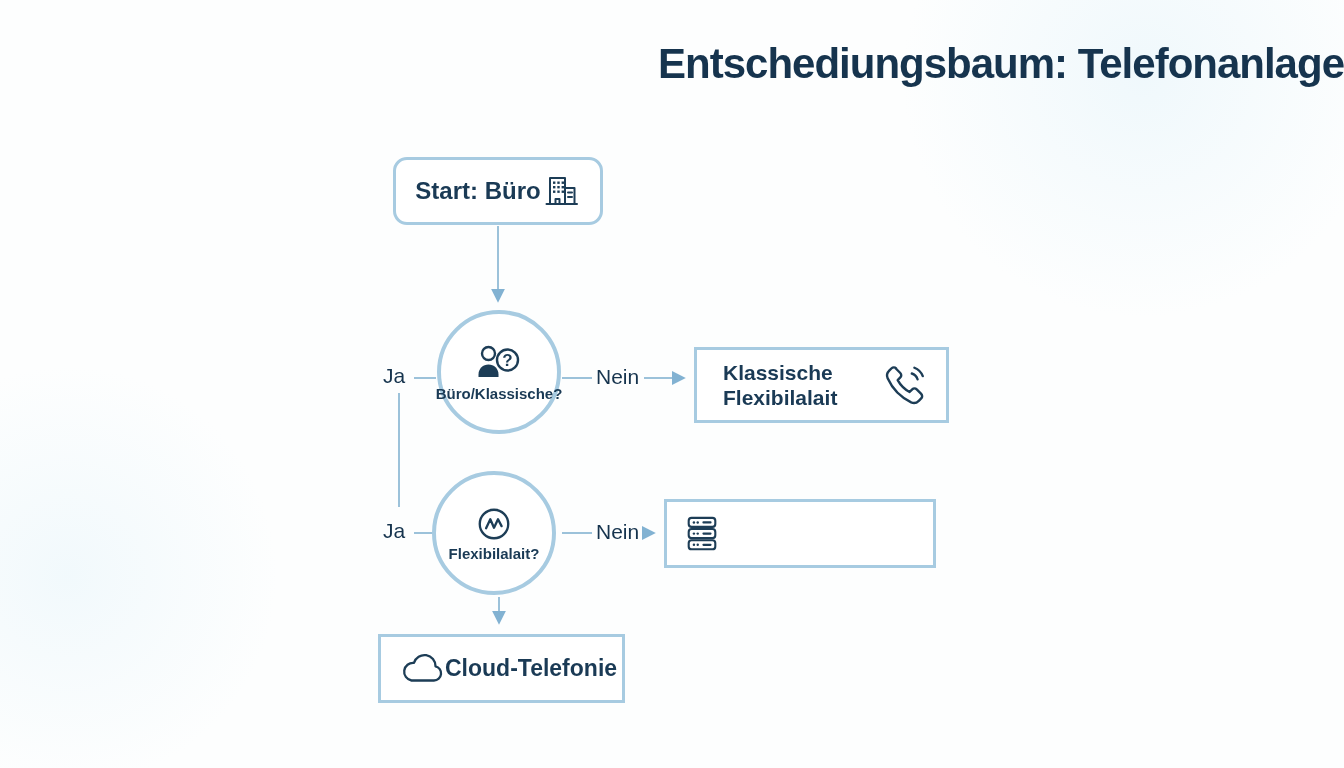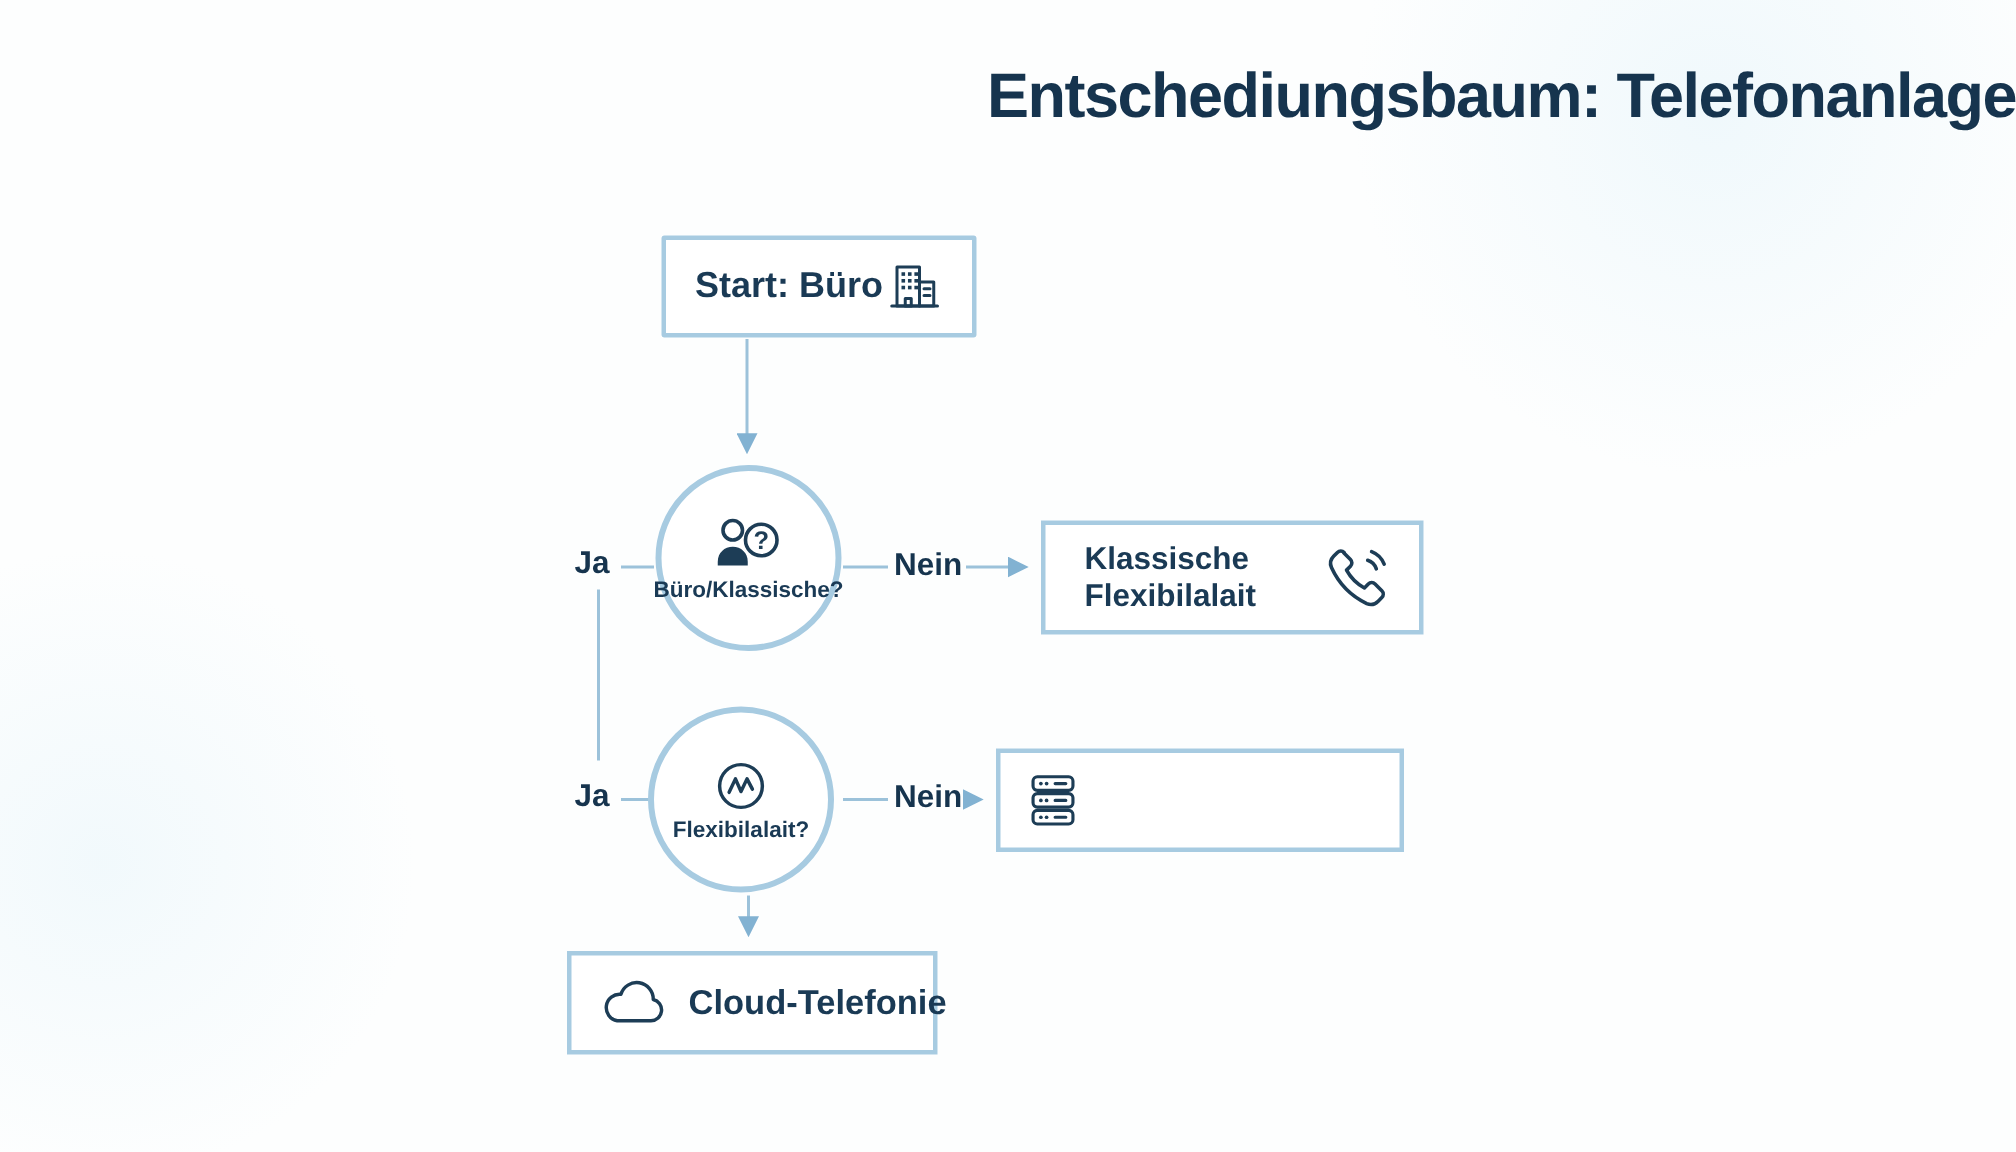--- a/index.html
+++ b/index.html
@@ -15,47 +15,47 @@
   .title{
     position:absolute;left:0;right:0;top:40px;text-align:right;
     font-size:42px;font-weight:800;letter-spacing:-1px;color:#16344e;
   }
   svg.connectors{position:absolute;left:0;top:0;width:1344px;height:768px;}
   .node-box{
     position:absolute;background:#fff;border:3px solid #a7cbe1;
     display:flex;align-items:center;box-sizing:border-box;
   }
   .start-box{
-    left:393px;top:157px;width:210px;height:68px;border-radius:2px;
-    justify-content:center;gap:0;margin-left:48px;
+    left:393px;top:157px;width:210px;height:68px;border-radius:14px;
+    justify-content:center;gap:0;
   }
   .start-label{font-size:24px;font-weight:700;}
   .decision-circle{
     position:absolute;width:124px;height:124px;border:4px solid #a7cbe1;
     border-radius:50%;background:#fff;box-sizing:border-box;
     display:flex;flex-direction:column;align-items:center;justify-content:center;gap:2px;
   }
   .circle-1{left:437px;top:310px;}
   .circle-2{left:432px;top:471px;}
   .decision-label{font-size:15px;font-weight:600;white-space:nowrap;}
   .outcome-classic{
     left:694px;top:347px;width:255px;height:76px;
     justify-content:space-between;padding:0 18px 0 26px;
   }
   .outcome-classic .two-line{font-size:21px;font-weight:700;line-height:1.2;}
   .outcome-pbx{
     left:664px;top:499px;width:272px;height:69px;gap:16px;padding-left:16px;
   }
   .outcome-pbx .label, .outcome-cloud .label{font-size:21px;font-weight:700;white-space:nowrap;}
   .outcome-cloud{
-    left:378px;top:634px;width:247px;height:69px;gap:14px;padding-left:18px;
+    left:378px;top:634px;width:247px;height:69px;padding-left:18px;
   }
   .outcome-cloud .label{font-size:23px;}
   .edge-label{
-    position:absolute;font-size:21px;font-weight:700;color:#16344e;text-align:right;
+    position:absolute;font-size:21px;font-weight:400;color:#16344e;text-align:right;
   }
   .ja-1{left:383px;top:364px;}
   .ja-2{left:383px;top:519px;}
   .nein-1{left:596px;top:365px;}
   .nein-2{left:596px;top:520px;}
   .icon{display:block;}
 </style>
 </head>
 <body>
 

